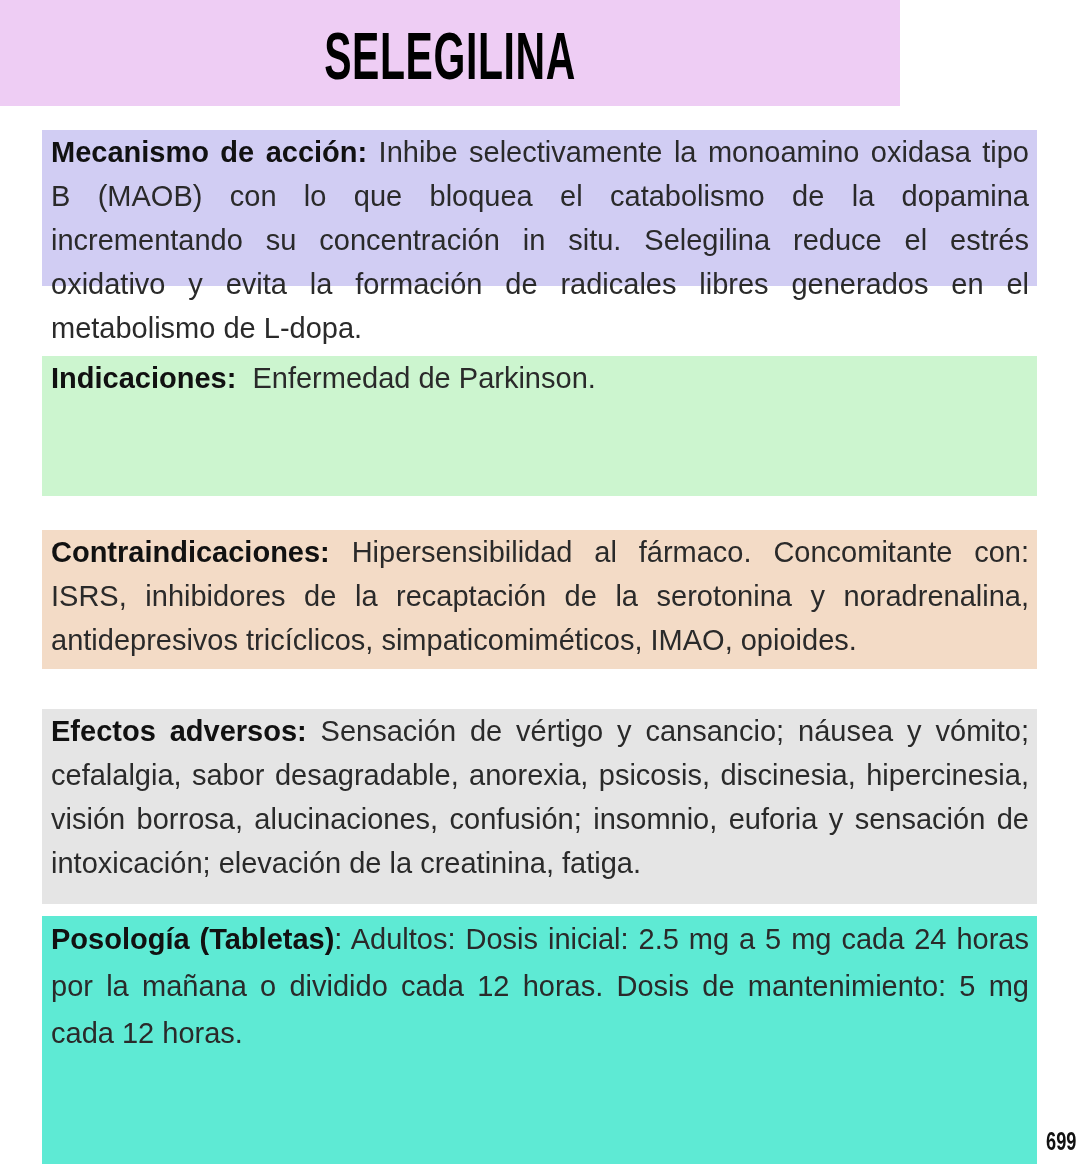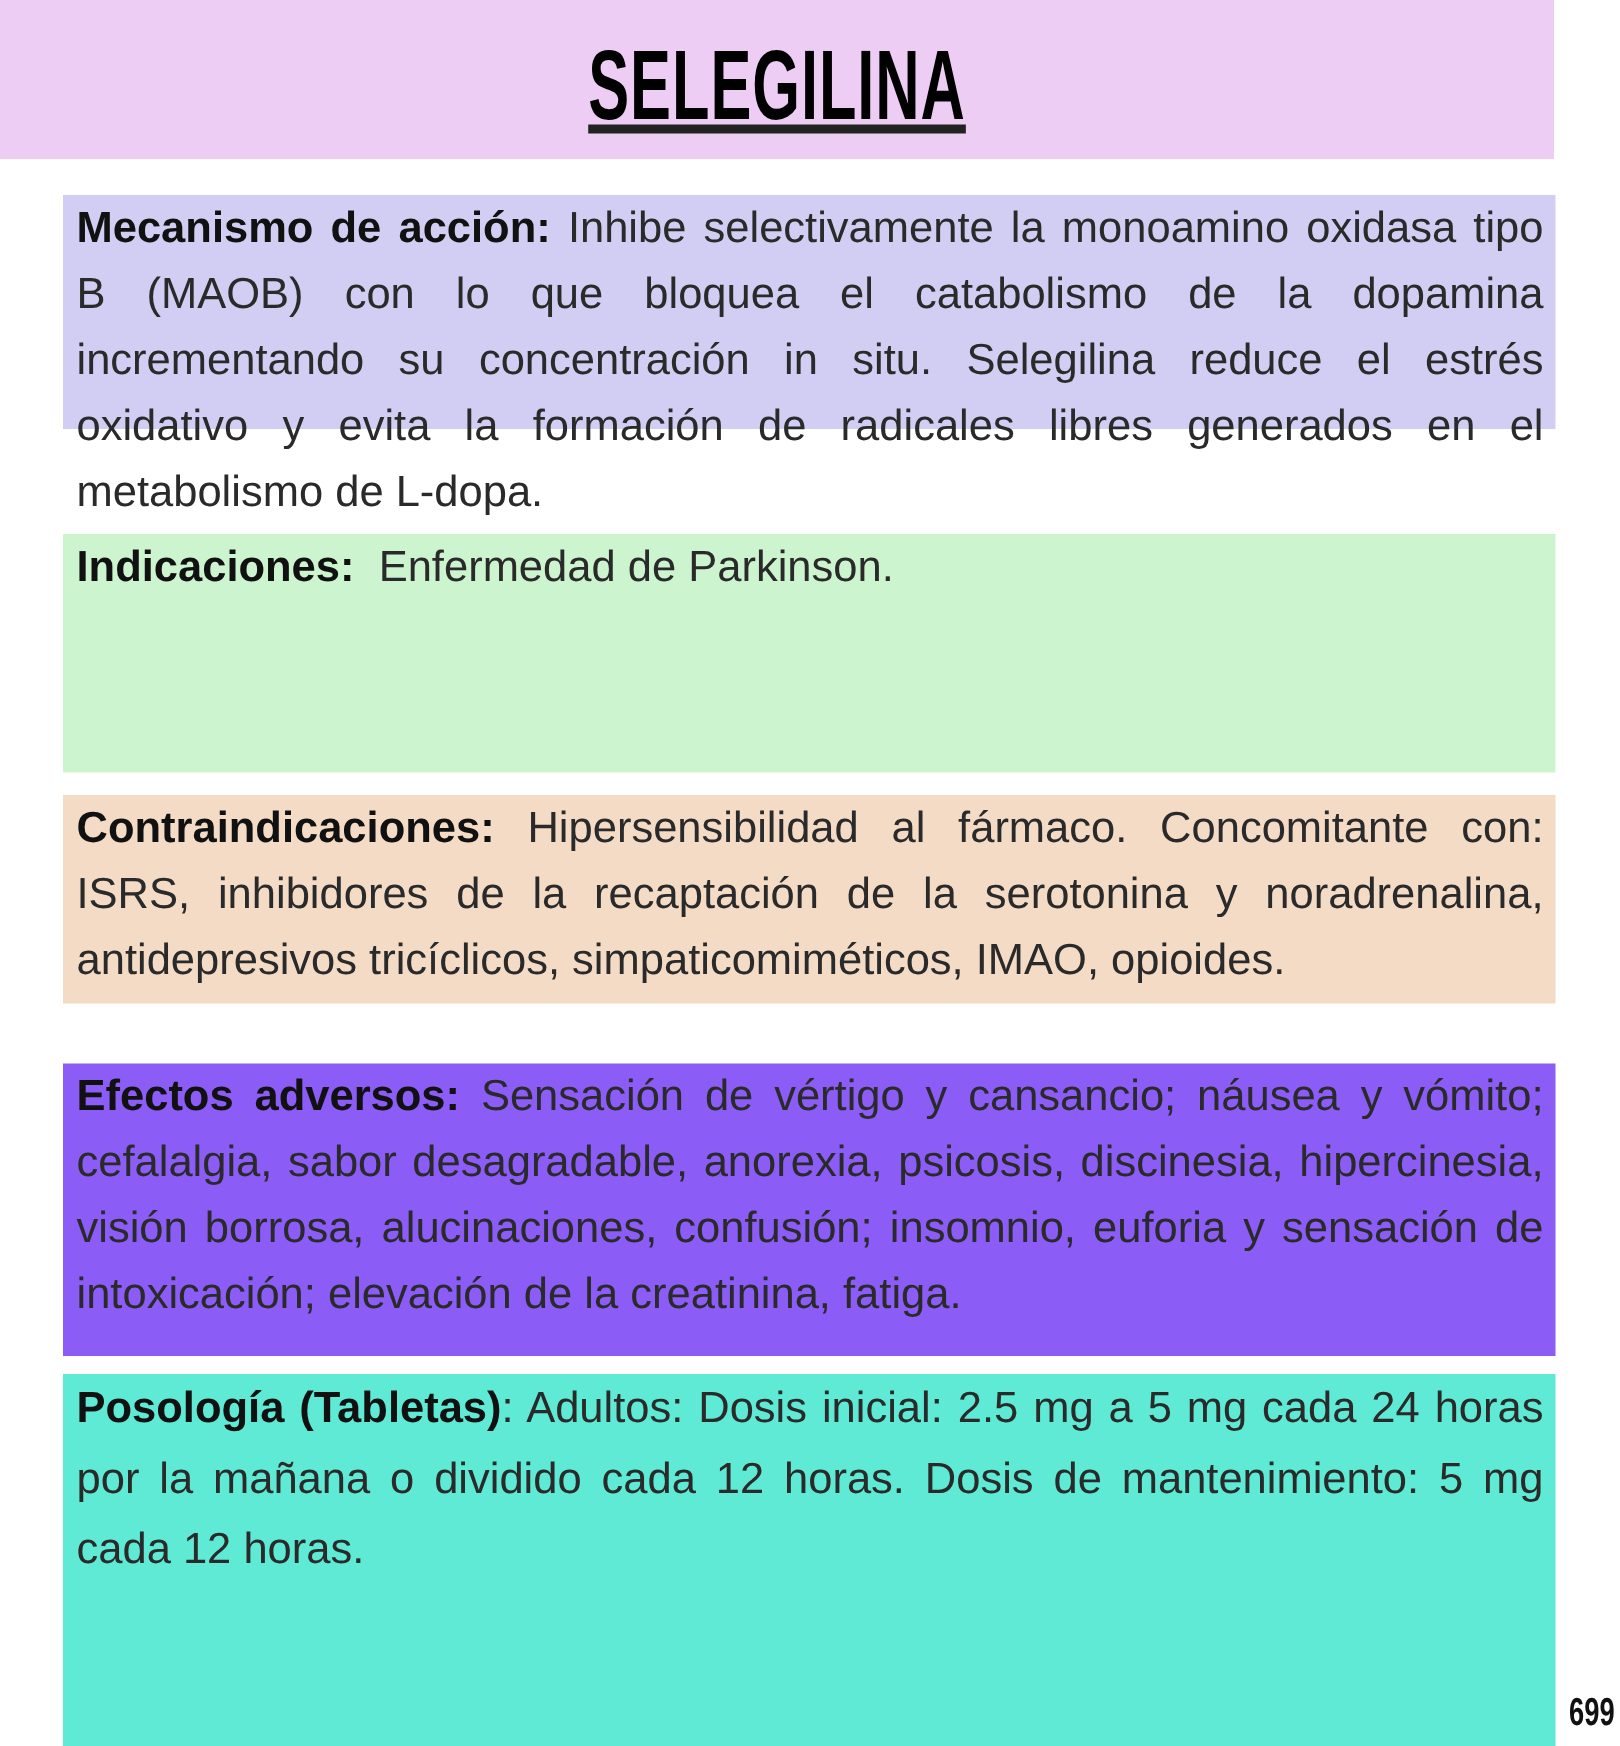--- a/index.html
+++ b/index.html
@@ -2,42 +2,42 @@
 <html><head>
   <meta charset="utf-8">
   <style>
     html, body { margin: 0; padding: 0; }
     body {
       width: 1080px; height: 1164px; position: relative;
       background: #ffffff; overflow: hidden;
       font-family: "Liberation Sans", sans-serif; color: #222;
     }
     .header {
-      position: absolute; left: 0; top: 0; width: 1036px; height: 106px;
+      position: absolute; left: 0; top: 0; width: 900px; height: 106px;
       background: #eecdf4;
-      display: flex; align-items: center; justify-content: center; text-decoration: underline;
+      display: flex; align-items: center; justify-content: center;
     }
     .title {
       font-family: "Liberation Sans", sans-serif; font-weight: 700;
       font-size: 66px; color: #000; letter-spacing: 1px;
       transform: scaleX(0.62); transform-origin: center;
       line-height: 1; margin-top: 6px;
     }
     .box {
       position: absolute; left: 42px; width: 995px; box-sizing: border-box;
       padding: 0 8px 0 9px;
       font-size: 29px; line-height: 44px; text-align: justify;
       color: #2a2a2a;
     }
     .box .label { font-weight: 700; color: #111; }
     .box .text { font-weight: 400; }
     .b1 { top: 130px; height: 156px; background: #d1cdf3; }
-    .b2 { top: 356px; height: 159px; background: #ccf5cf; }
+    .b2 { top: 356px; height: 140px; background: #ccf5cf; }
     .b3 { top: 530px; height: 139px; background: #f3dbc6; }
-    .b4 { top: 709px; height: 195px; background: #8b5cf6; }
+    .b4 { top: 709px; height: 195px; background: #e5e5e5; }
     .b5 { top: 916px; height: 280px; background: #5eead4; line-height: 47px; }
     .page-num {
       position: absolute; right: 4px; top: 1126px;
       font-weight: 700; font-size: 26px; color: #111;
       transform: scaleX(0.7); transform-origin: right center;
     }
   </style>
 </head>
 <body>
 

